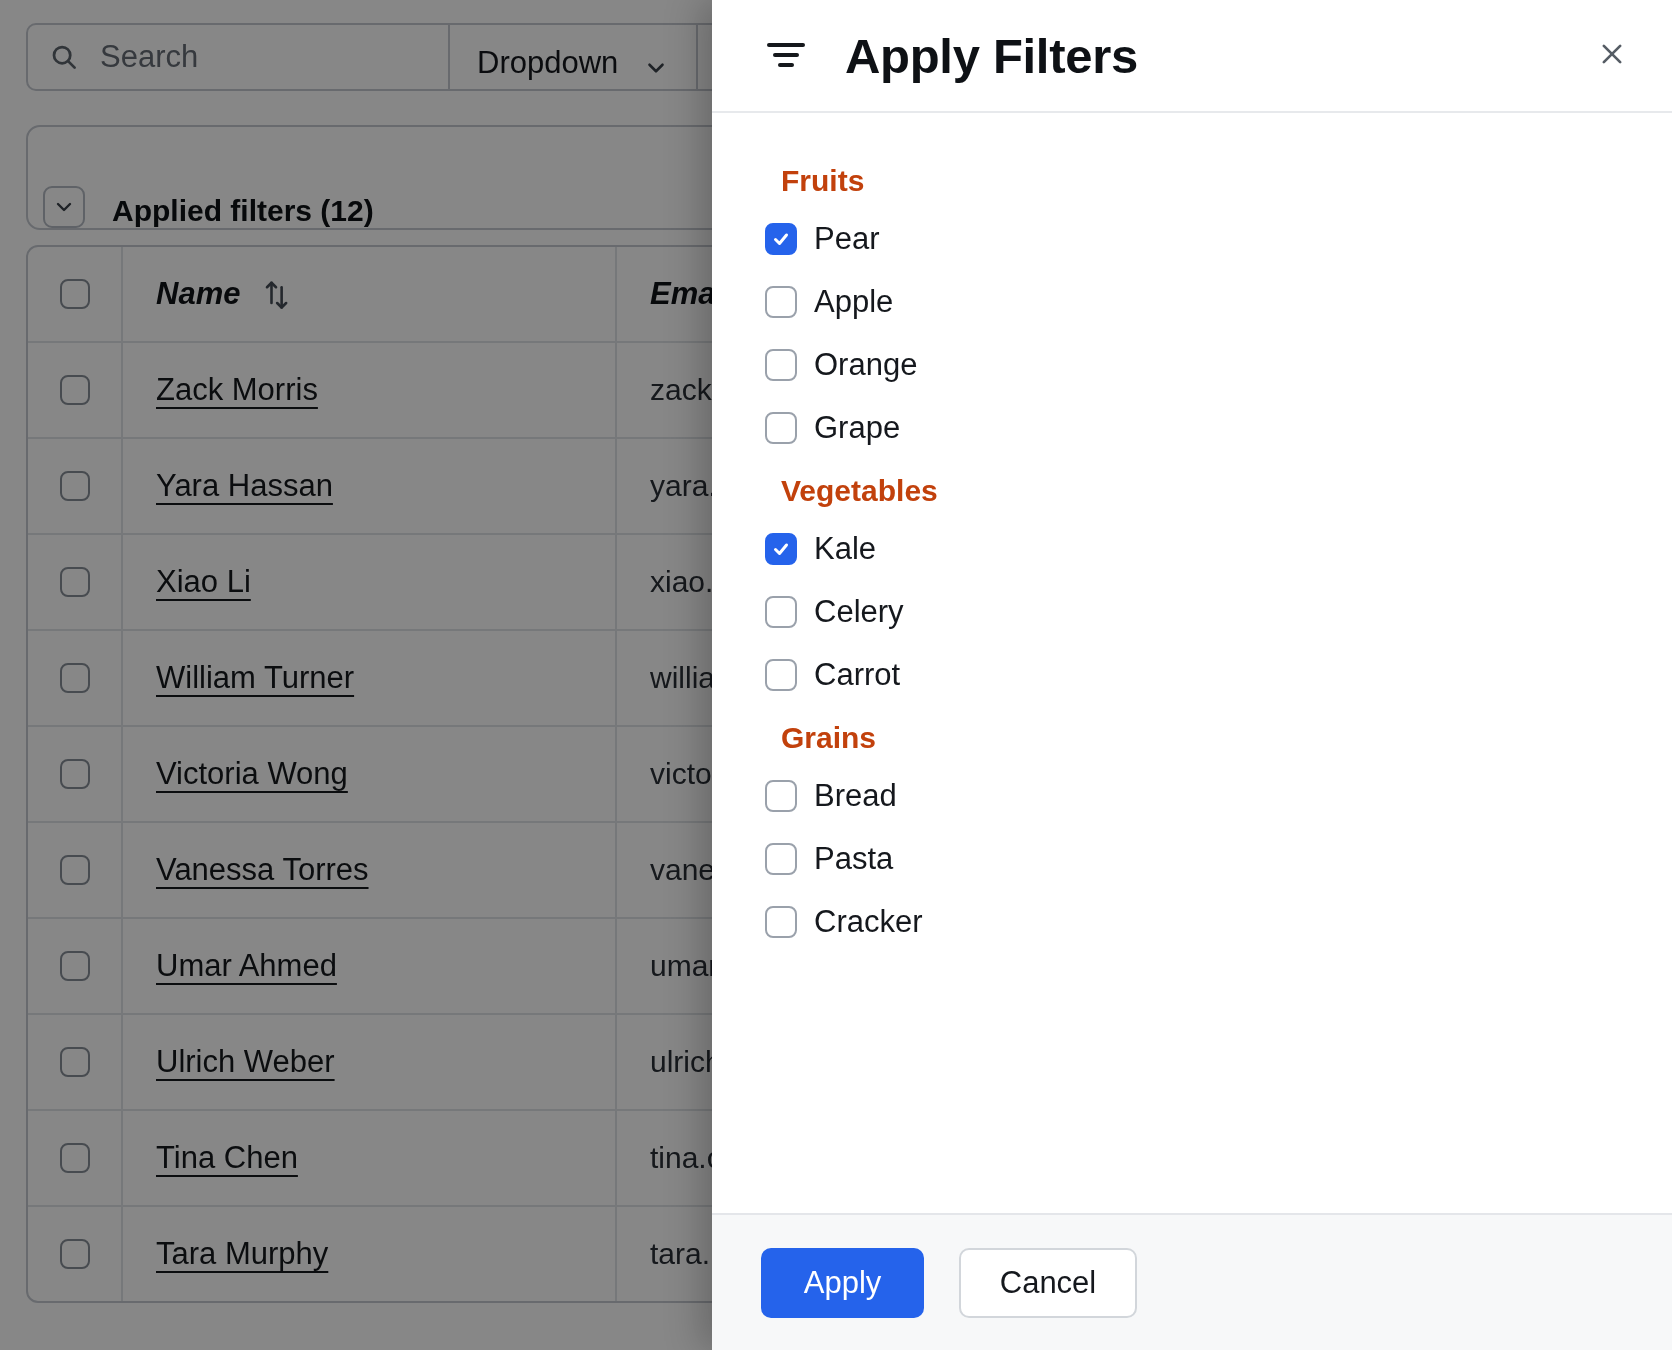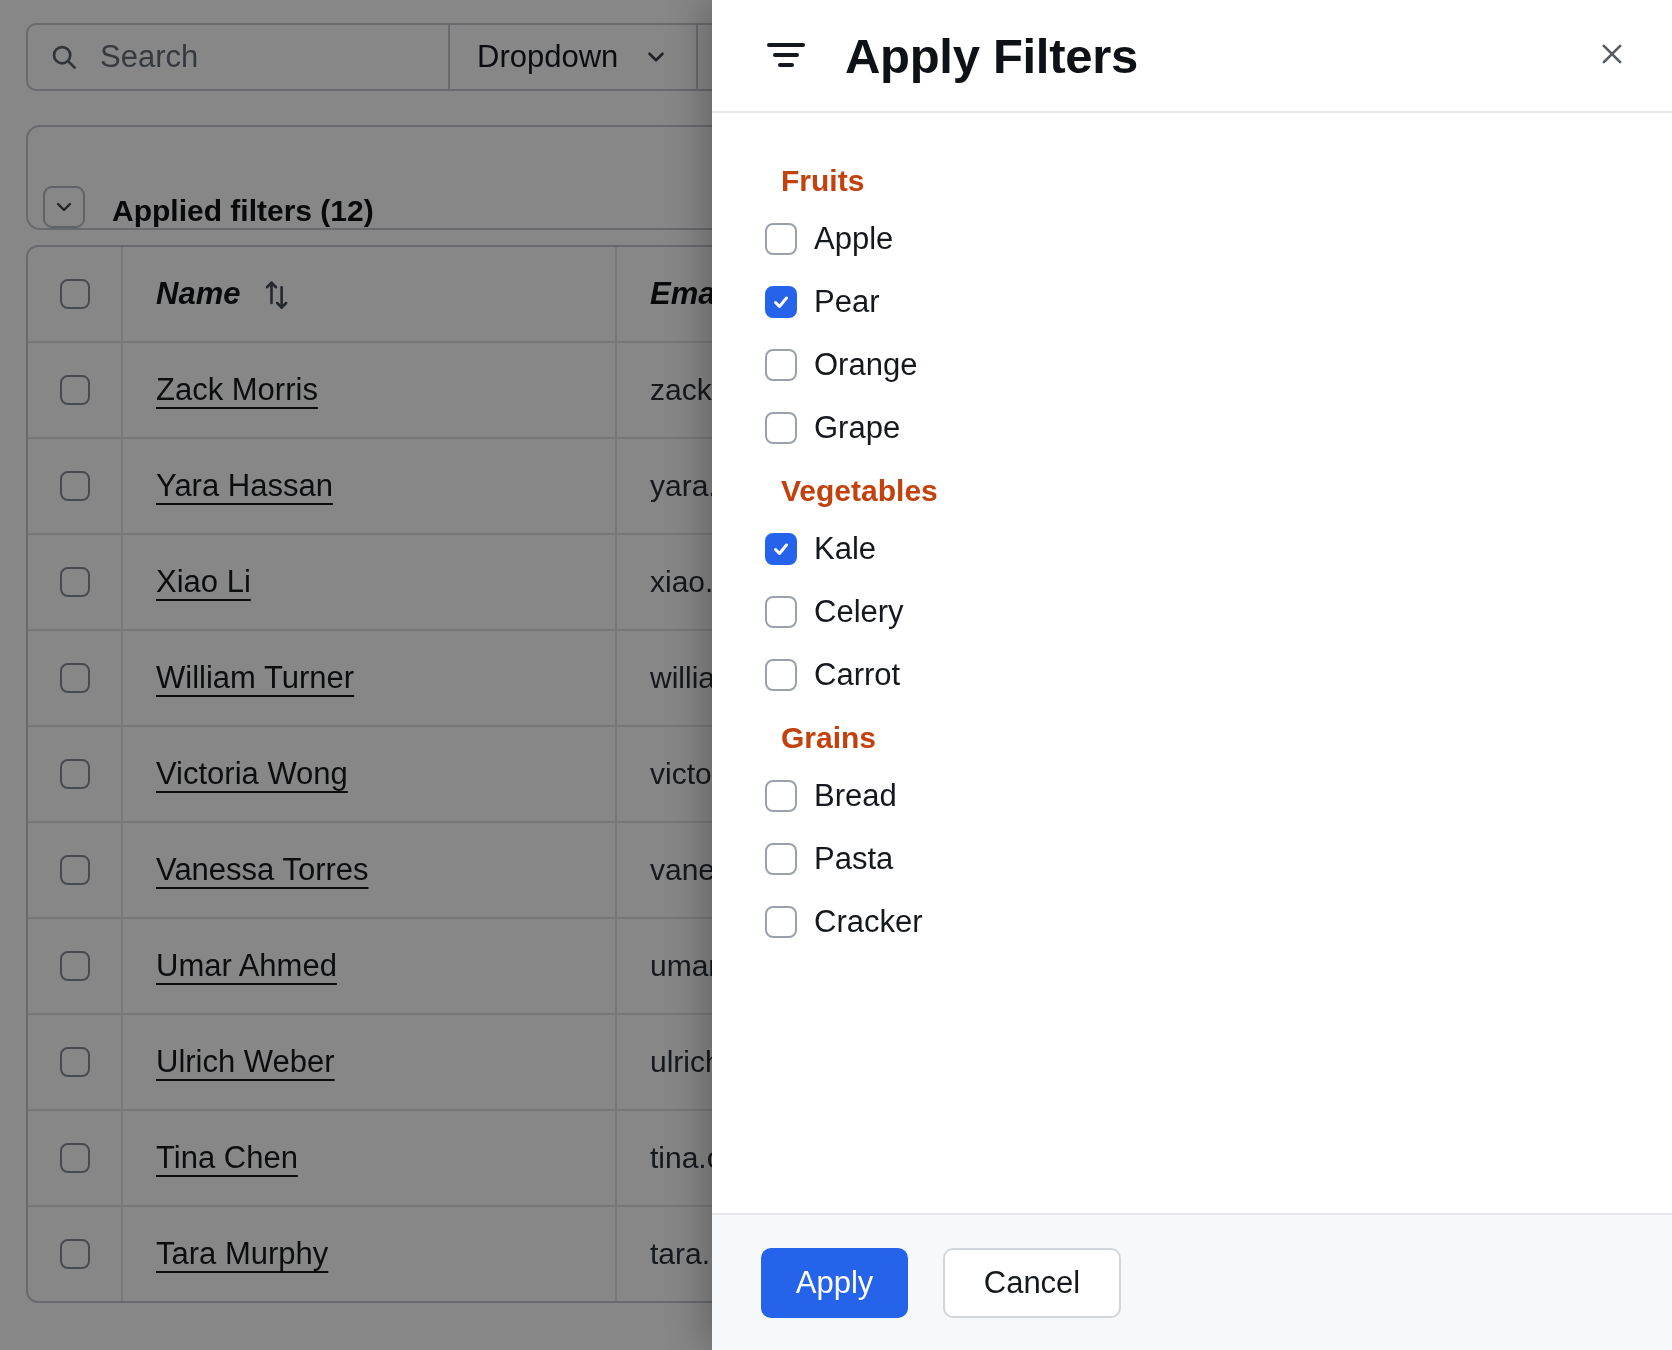--- a/index.html
+++ b/index.html
@@ -9,22 +9,22 @@
   }
   
   .base-ui{position:absolute;inset:0;padding:23px 0 0 26px;box-sizing:border-box;}
   .toolbar-group{
     display:flex;width:1126px;height:68px;border:2px solid #c4c9d0;border-radius:10px;
     background:#fff;box-sizing:border-box;overflow:hidden;
   }
   .search-seg{flex:0 0 420px;display:flex;align-items:center;gap:21px;padding-left:21px;box-sizing:border-box;}
   .search-placeholder{font-size:31px;color:#666d76;}
   .dropdown-seg{
-    flex:0 0 238px;display:flex;align-items:center;justify-content:space-between;
-    padding:0 27px;border-left:2px solid #c4c9d0;box-sizing:border-box;gap:25px;
+    flex:0 0 238px;display:flex;align-items:flex-end;justify-content:space-between;
+    padding:8px 27px;border-left:2px solid #c4c9d0;box-sizing:border-box;gap:25px;
   }
   .dropdown-label{font-size:31px;color:#15181d;}
   .extra-seg{flex:1;border-left:2px solid #c4c9d0;}
   .applied-bar{
     margin-top:34px;width:1126px;height:105px;border:2px solid #c4c9d0;border-radius:14px;
     display:flex;align-items:flex-end;gap:27px;padding-left:15px;box-sizing:border-box;background:#fff;
   }
   .chev-btn{
     width:42px;height:42px;border:2px solid #b4bac2;border-radius:9px;background:#fff;
     display:grid;place-items:center;box-sizing:border-box;
@@ -72,21 +72,21 @@
   .cb.checked{background:#2563eb;border-color:#2563eb;}
   .cb.checked svg{display:block;}
   .opt-label{font-size:31px;color:#15181d;}
   .panel-footer{
     position:absolute;left:0;right:0;bottom:0;height:137px;background:#f7f8f9;
     border-top:2px solid #e4e6ea;display:flex;align-items:center;gap:35px;
     padding-left:49px;box-sizing:border-box;
   }
   .btn{font-family:"Liberation Sans", sans-serif;font-size:31px;border-radius:10px;height:70px;
     display:grid;place-items:center;cursor:pointer;box-sizing:border-box;}
-  .btn-apply{width:147px;background:#2563eb;color:#ffffff;border:none;}
+  .btn-apply{width:163px;background:#2563eb;color:#ffffff;border:none;}
   .btn-cancel{width:178px;background:#ffffff;color:#15181d;border:2px solid #d2d6db;}
 </style>
 </head>
 <body>
 
 <div class="stage">
 
   <div class="base-ui">
 
     <div class="toolbar-group">
@@ -264,33 +264,33 @@
             <line x1="19" y1="5" x2="5" y2="19"></line>
         </svg>
       </button>
     </div>
 
     <div class="panel-body">
 
       <div class="filter-section">
         <h3 class="filter-heading">Fruits</h3>
         <div class="opt-row">
-          <span class="cb"></span>
-          <span class="opt-label">Apple</span>
-        </div>
-        <div class="opt-row">
           <span class="cb checked">
               <svg width="18" height="18" viewBox="0 0 18 18" fill="none" stroke="#ffffff" stroke-width="3" stroke-linecap="round" stroke-linejoin="round">
                 <polyline points="3.5 9.5 7.5 13.5 14.5 5"></polyline>
               </svg>
             </span>
           <span class="opt-label">Pear</span>
         </div>
         <div class="opt-row">
           <span class="cb"></span>
+          <span class="opt-label">Apple</span>
+        </div>
+        <div class="opt-row">
+          <span class="cb"></span>
           <span class="opt-label">Orange</span>
         </div>
         <div class="opt-row">
           <span class="cb"></span>
           <span class="opt-label">Grape</span>
         </div>
       </div>
 
       <div class="filter-section">
         <h3 class="filter-heading">Vegetables</h3>

